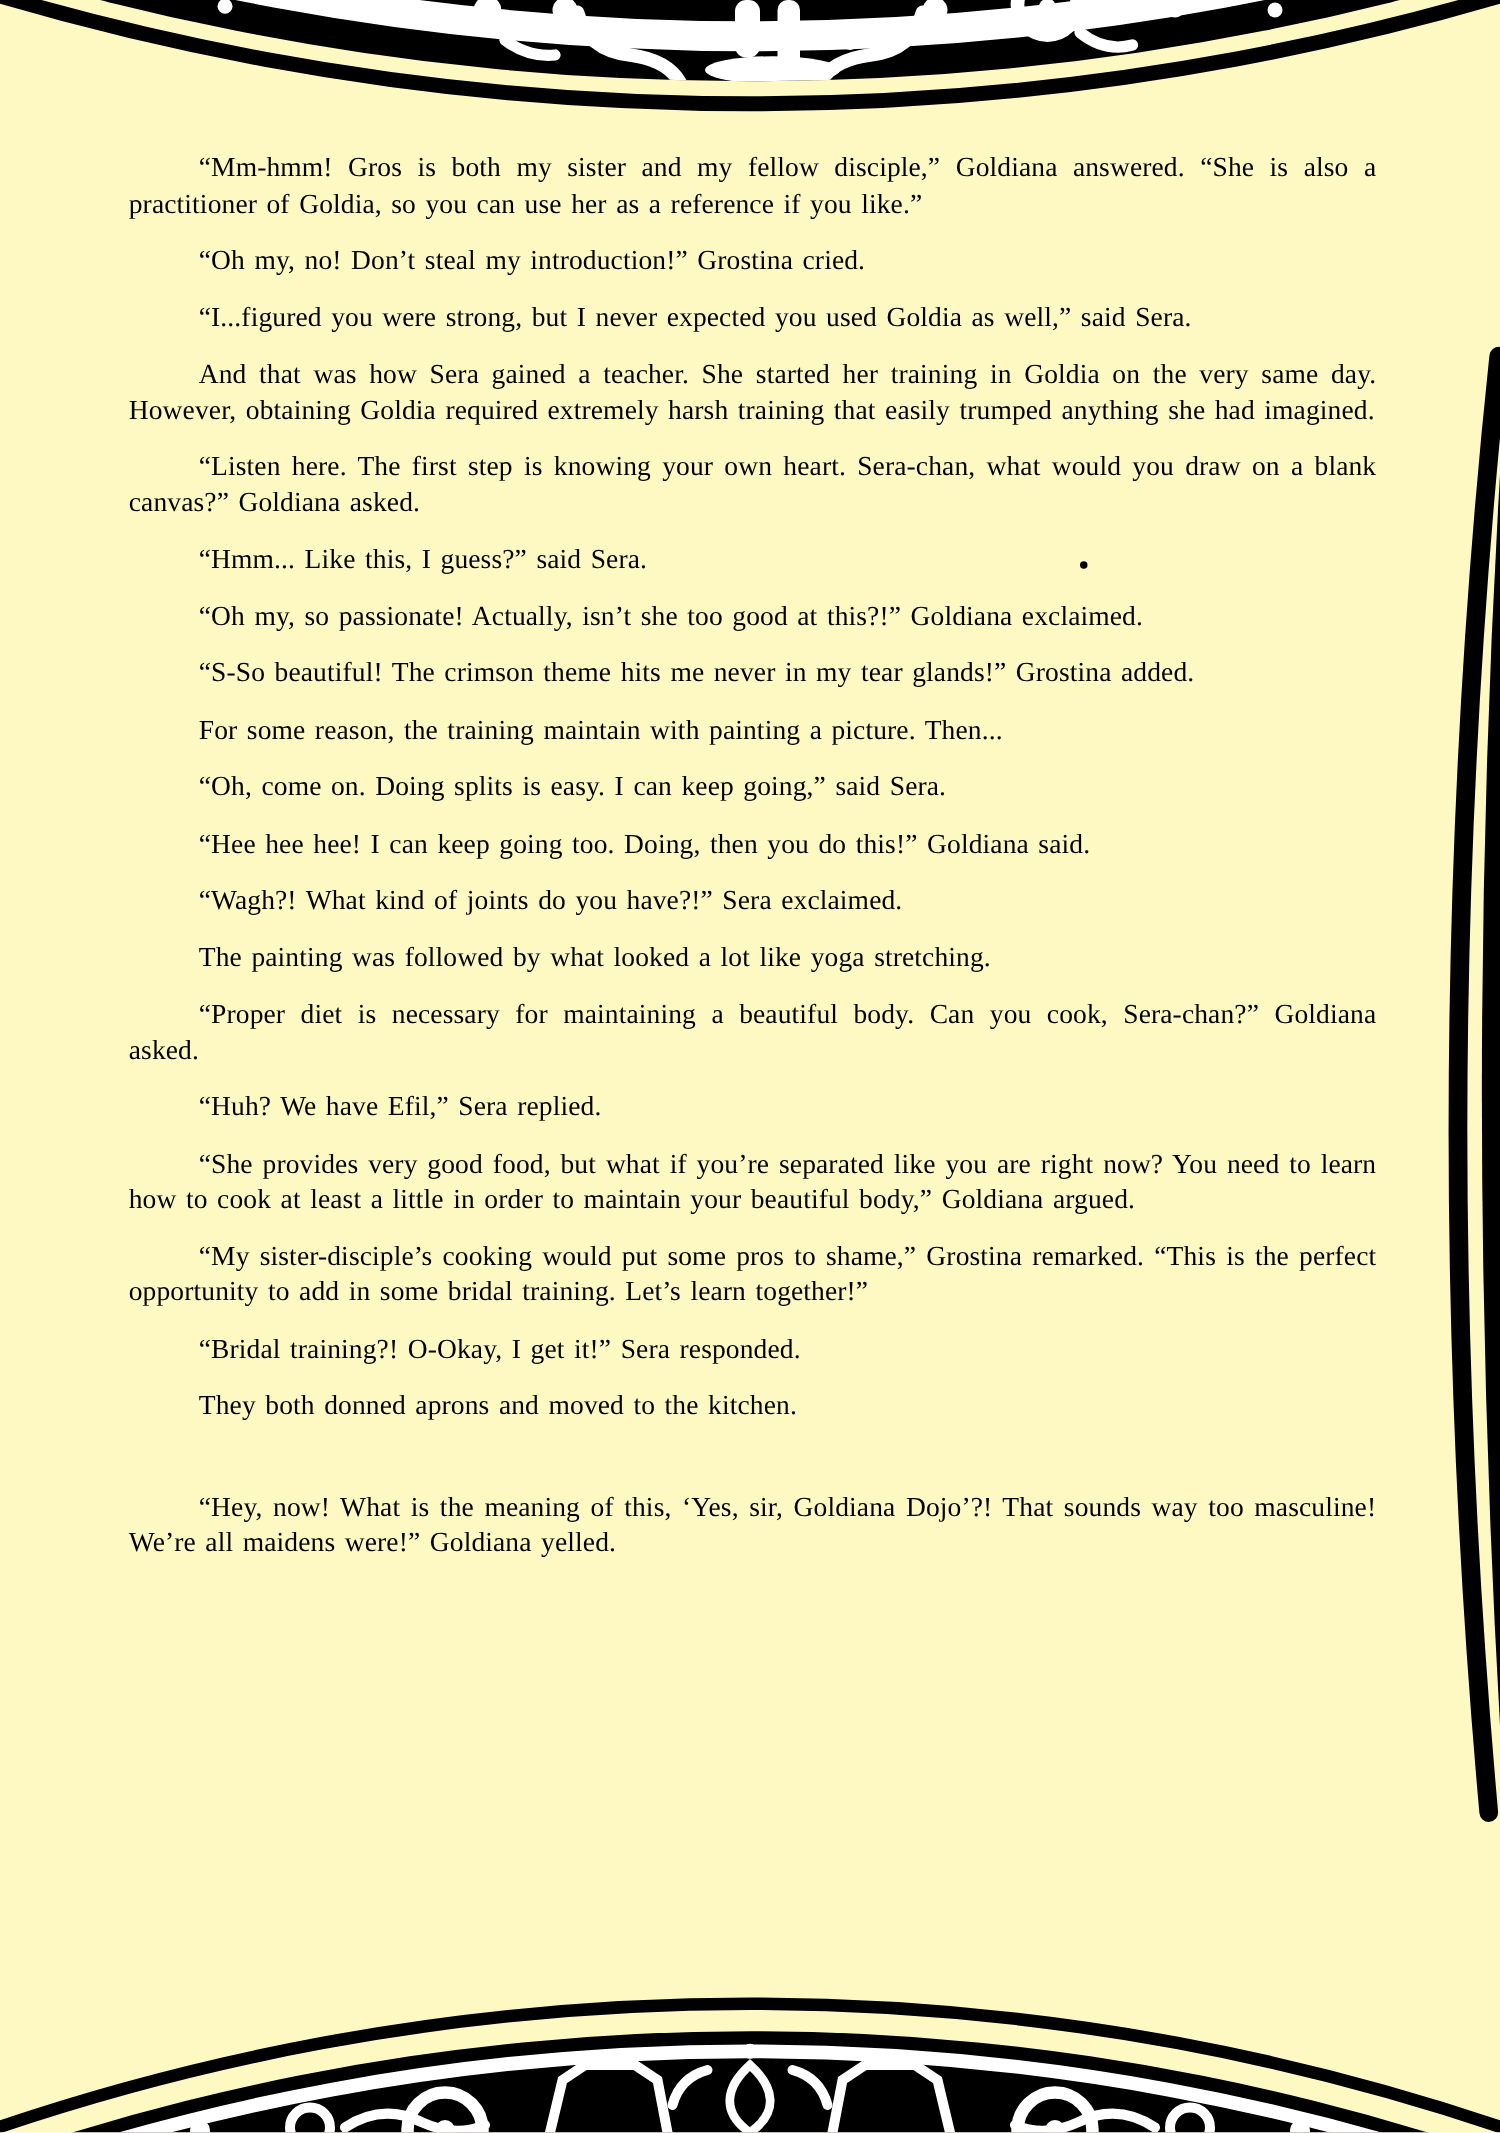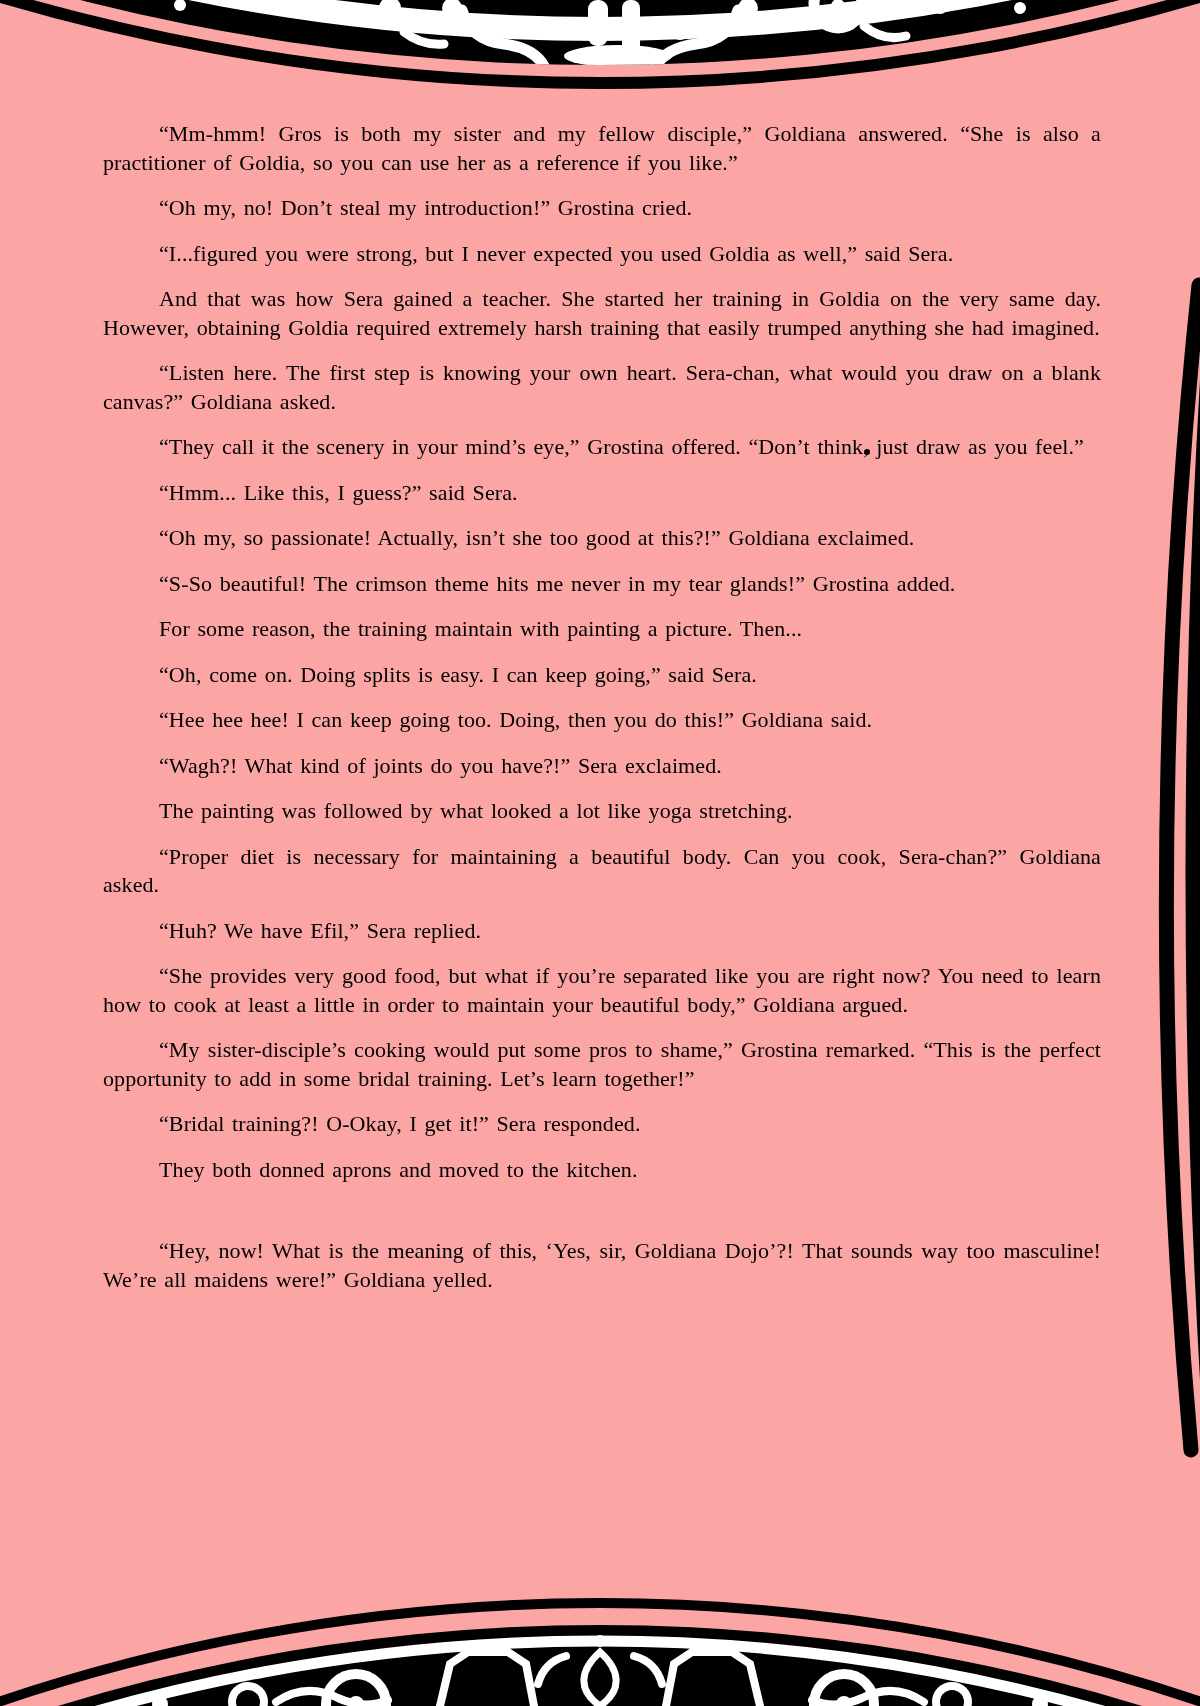--- a/index.html
+++ b/index.html
@@ -1,20 +1,20 @@
 <!DOCTYPE html>
 <html><head>
 <meta charset="utf-8">
 <style>
   html, body { margin: 0; padding: 0; background: #ffffff; }
   .page {
     position: relative;
     width: 1200px;
     height: 1706px;
-    background: #fca5a5;
+    background: #fef9c3;
     overflow: hidden;
     font-family: "Liberation Serif", "DejaVu Serif", serif;
   }
   .ornaments {
     position: absolute;
     inset: 0;
     pointer-events: none;
   }
   .text-flow {
     position: absolute;
@@ -112,21 +112,20 @@
 
     <circle cx="867" cy="452" r="3" fill="#000"></circle>
   </svg>
 
   <div class="text-flow" id="text-flow">
       <p>“Mm-hmm! Gros is both my sister and my fellow disciple,” Goldiana answered. “She is also a practitioner of Goldia, so you can use her as a reference if you like.”</p>
       <p>“Oh my, no! Don’t steal my introduction!” Grostina cried.</p>
       <p>“I...figured you were strong, but I never expected you used Goldia as well,” said Sera.</p>
       <p>And that was how Sera gained a teacher. She started her training in Goldia on the very same day. However, obtaining Goldia required extremely harsh training that easily trumped anything she had imagined.</p>
       <p>“Listen here. The first step is knowing your own heart. Sera-chan, what would you draw on a blank canvas?” Goldiana asked.</p>
-      <p>“They call it the scenery in your mind’s eye,” Grostina offered. “Don’t think, just draw as you feel.”</p>
       <p>“Hmm... Like this, I guess?” said Sera.</p>
       <p>“Oh my, so passionate! Actually, isn’t she too good at this?!” Goldiana exclaimed.</p>
       <p>“S-So beautiful! The crimson theme hits me never in my tear glands!” Grostina added.</p>
       <p>For some reason, the training maintain with painting a picture. Then...</p>
       <p>“Oh, come on. Doing splits is easy. I can keep going,” said Sera.</p>
       <p>“Hee hee hee! I can keep going too. Doing, then you do this!” Goldiana said.</p>
       <p>“Wagh?! What kind of joints do you have?!” Sera exclaimed.</p>
       <p>The painting was followed by what looked a lot like yoga stretching.</p>
       <p>“Proper diet is necessary for maintaining a beautiful body. Can you cook, Sera-chan?” Goldiana asked.</p>
       <p>“Huh? We have Efil,” Sera replied.</p>

